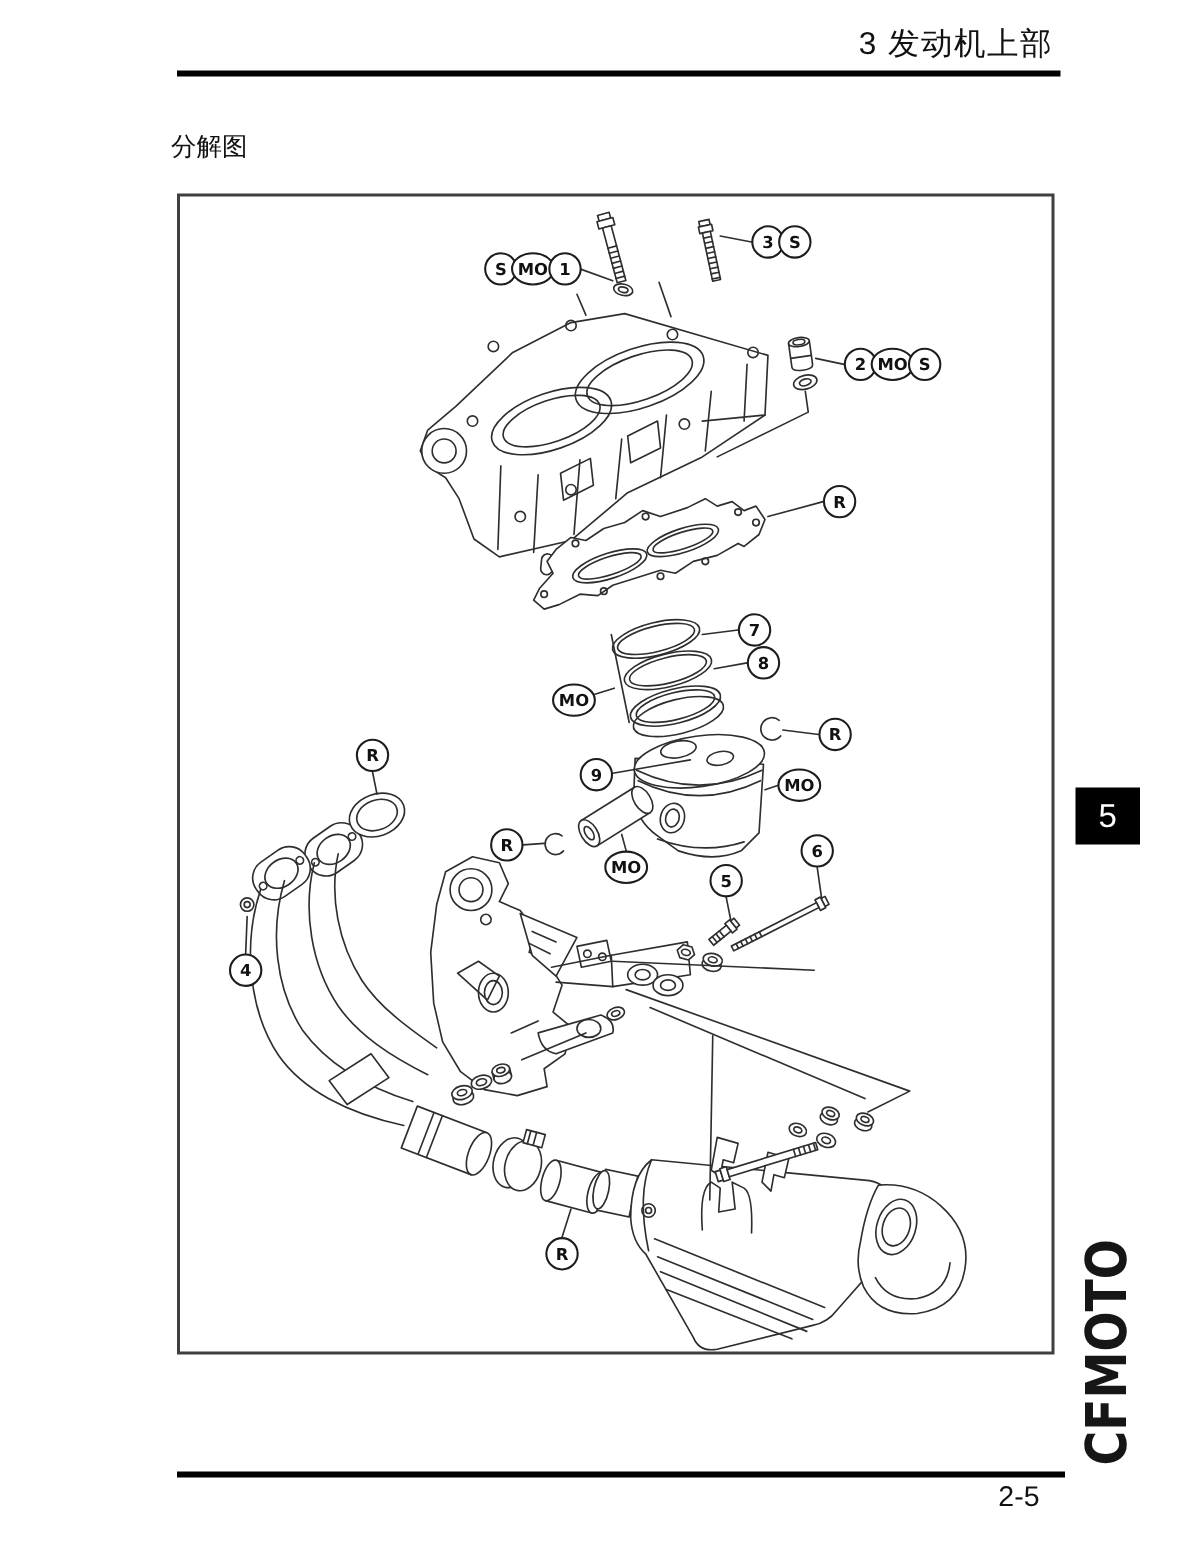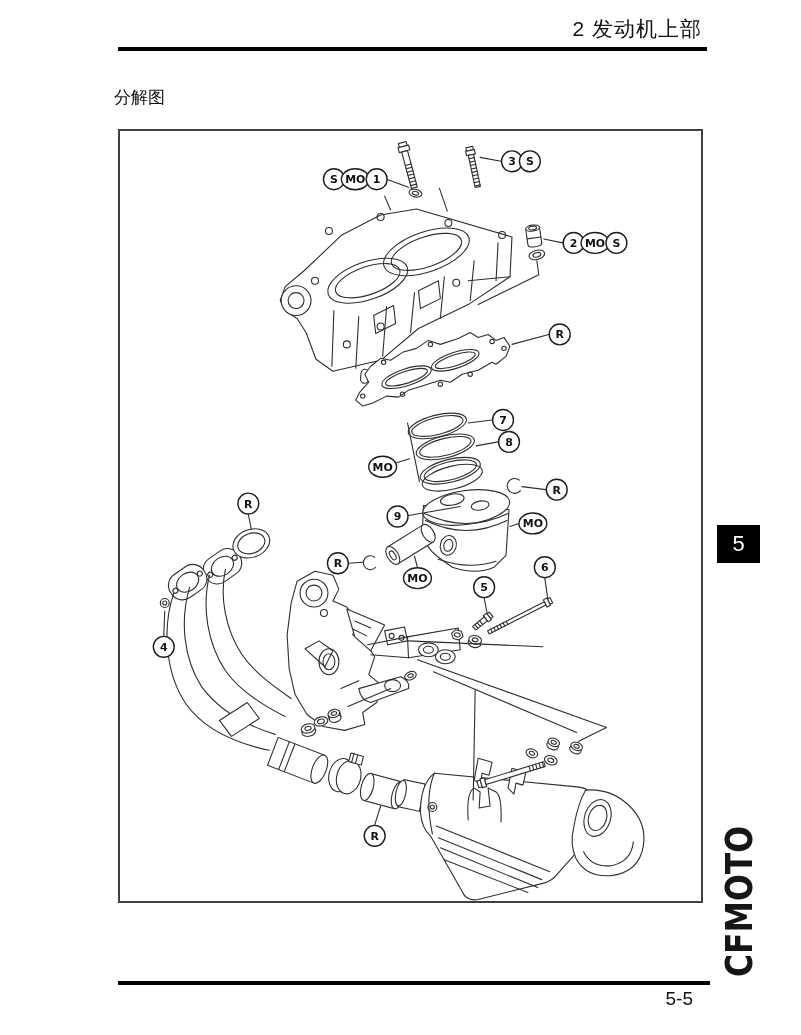--- a/index.html
+++ b/index.html
@@ -24,21 +24,21 @@
   
   .ln{fill:none;stroke:#2e2e2e;stroke-width:1.1;stroke-linecap:round;stroke-linejoin:round;}
   .fw{fill:#fff;}
   .callout-shape{fill:#fff;stroke:#1d1d1d;stroke-width:1.4;}
   .callout-text{font-family:"DejaVu Sans",sans-serif;font-size:11px;font-weight:bold;
        fill:#111;text-anchor:middle;}
 </style>
 </head>
 <body>
 
-<div class="header-title">2  发动机上部</div>
+<div class="header-title">3  发动机上部</div>
 <div class="header-rule"></div>
 <div class="section-label">分解图</div>
 
 <div class="diagram-box">
 <svg width="581" height="770" viewBox="0 0 584 773" xmlns="http://www.w3.org/2000/svg">
 
   <g transform="translate(285,16) rotate(75)">
     <rect class="ln fw" x="-5" y="-4" width="4" height="8"></rect>
     <rect class="ln fw" x="-1" y="-5.5" width="5" height="11"></rect>
     <rect class="ln fw" x="4" y="-3" width="38" height="6"></rect>
@@ -412,13 +412,13 @@
         </g>
       </g>
 </svg>
 </div>
 
 <div class="chapter-tab">5</div>
 <div class="brand">
   <span>CFMOTO</span>
 </div>
 <div class="footer-rule"></div>
-<div class="page-number">5-5</div>
+<div class="page-number">2-5</div>
 
 </body></html>

